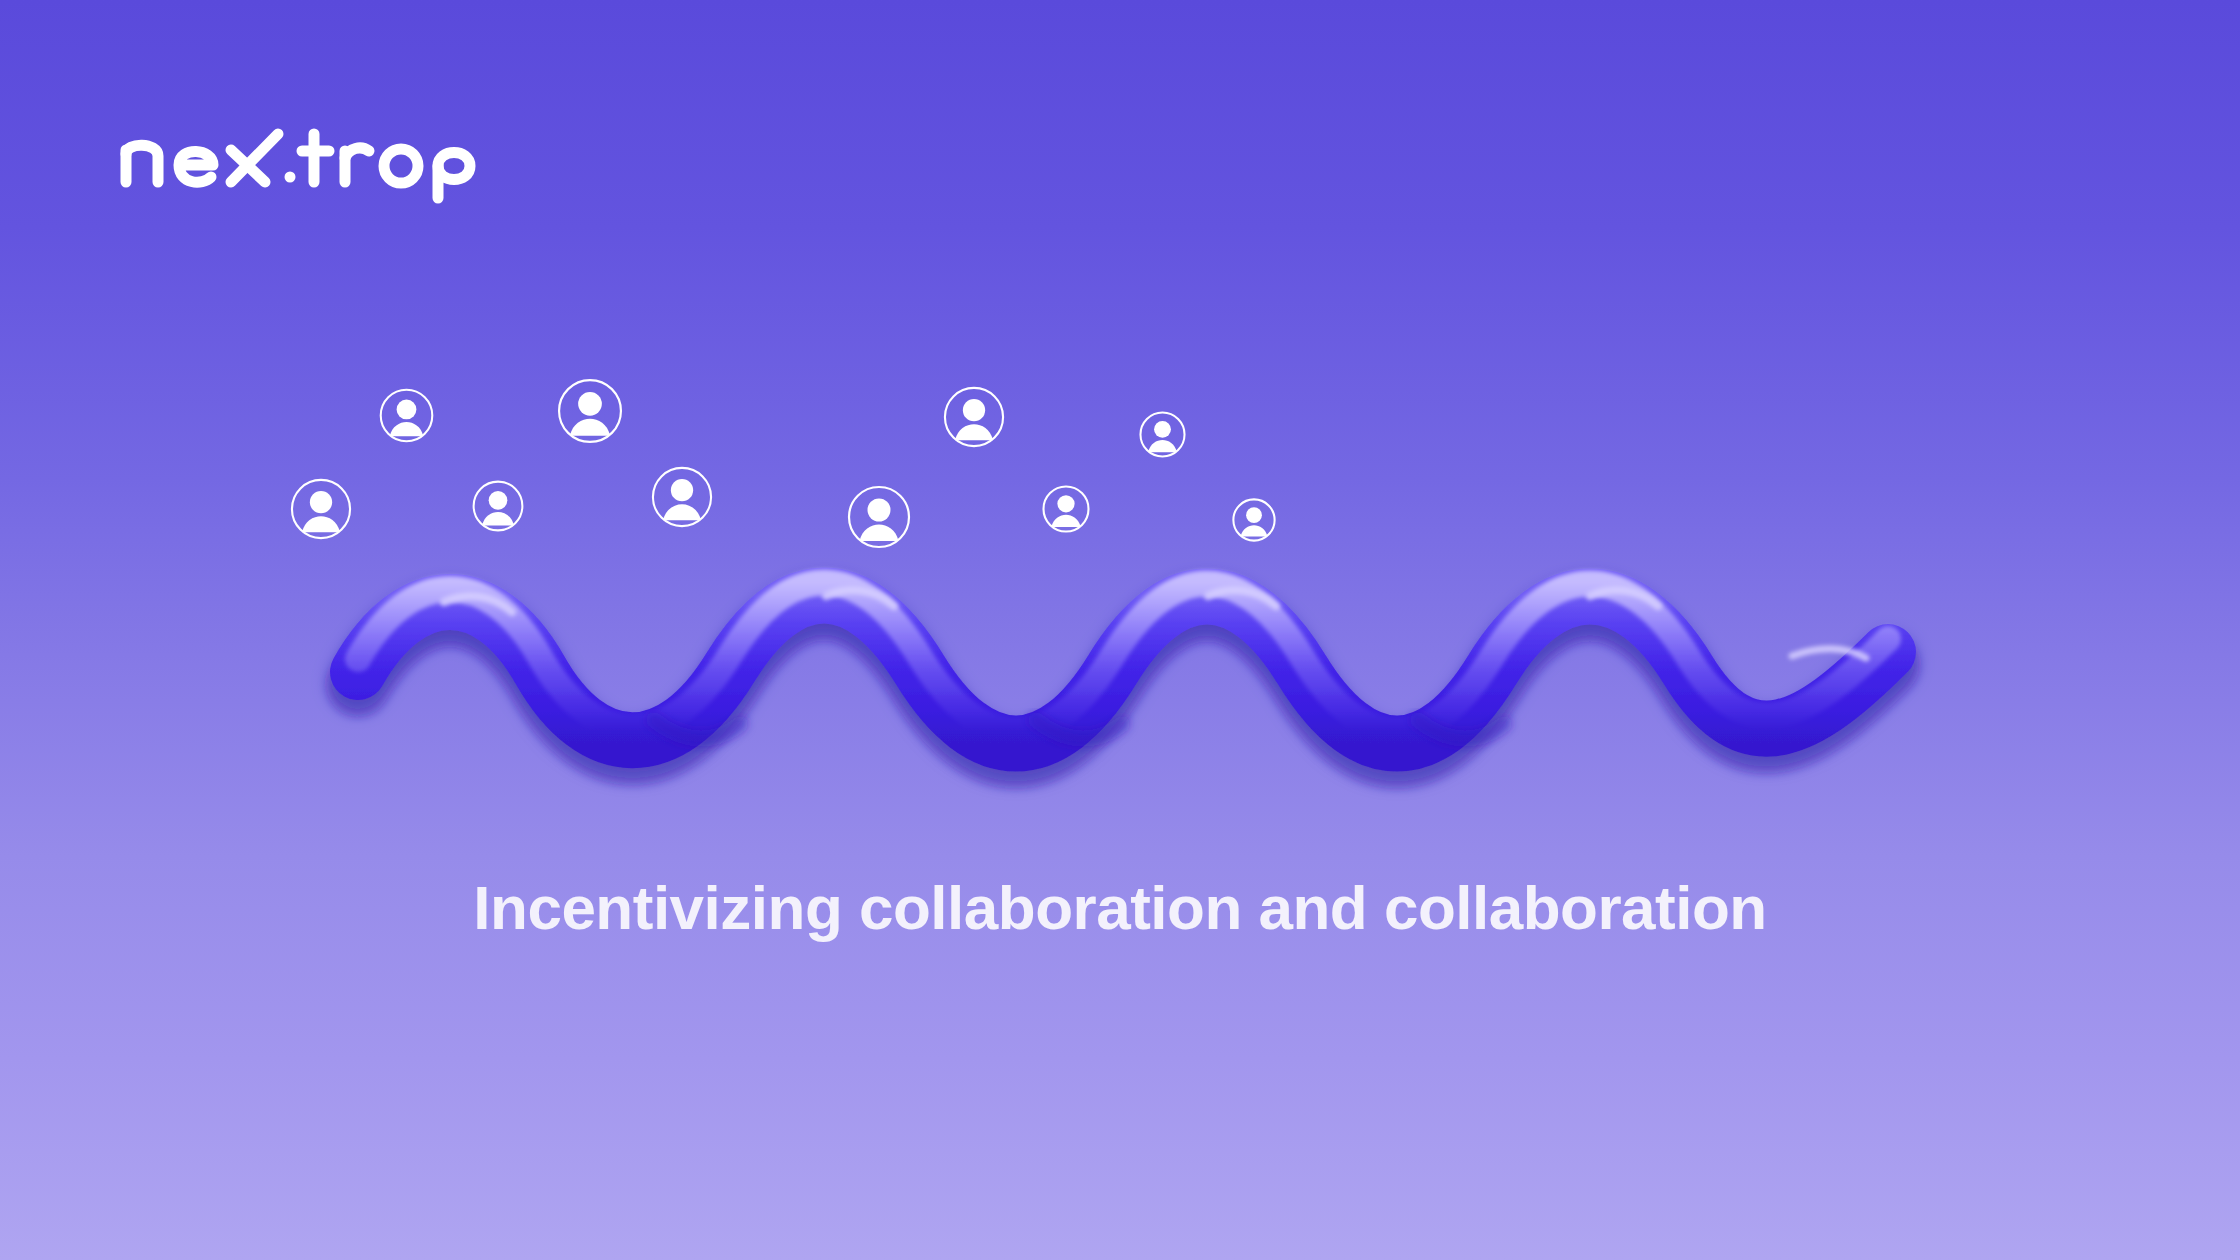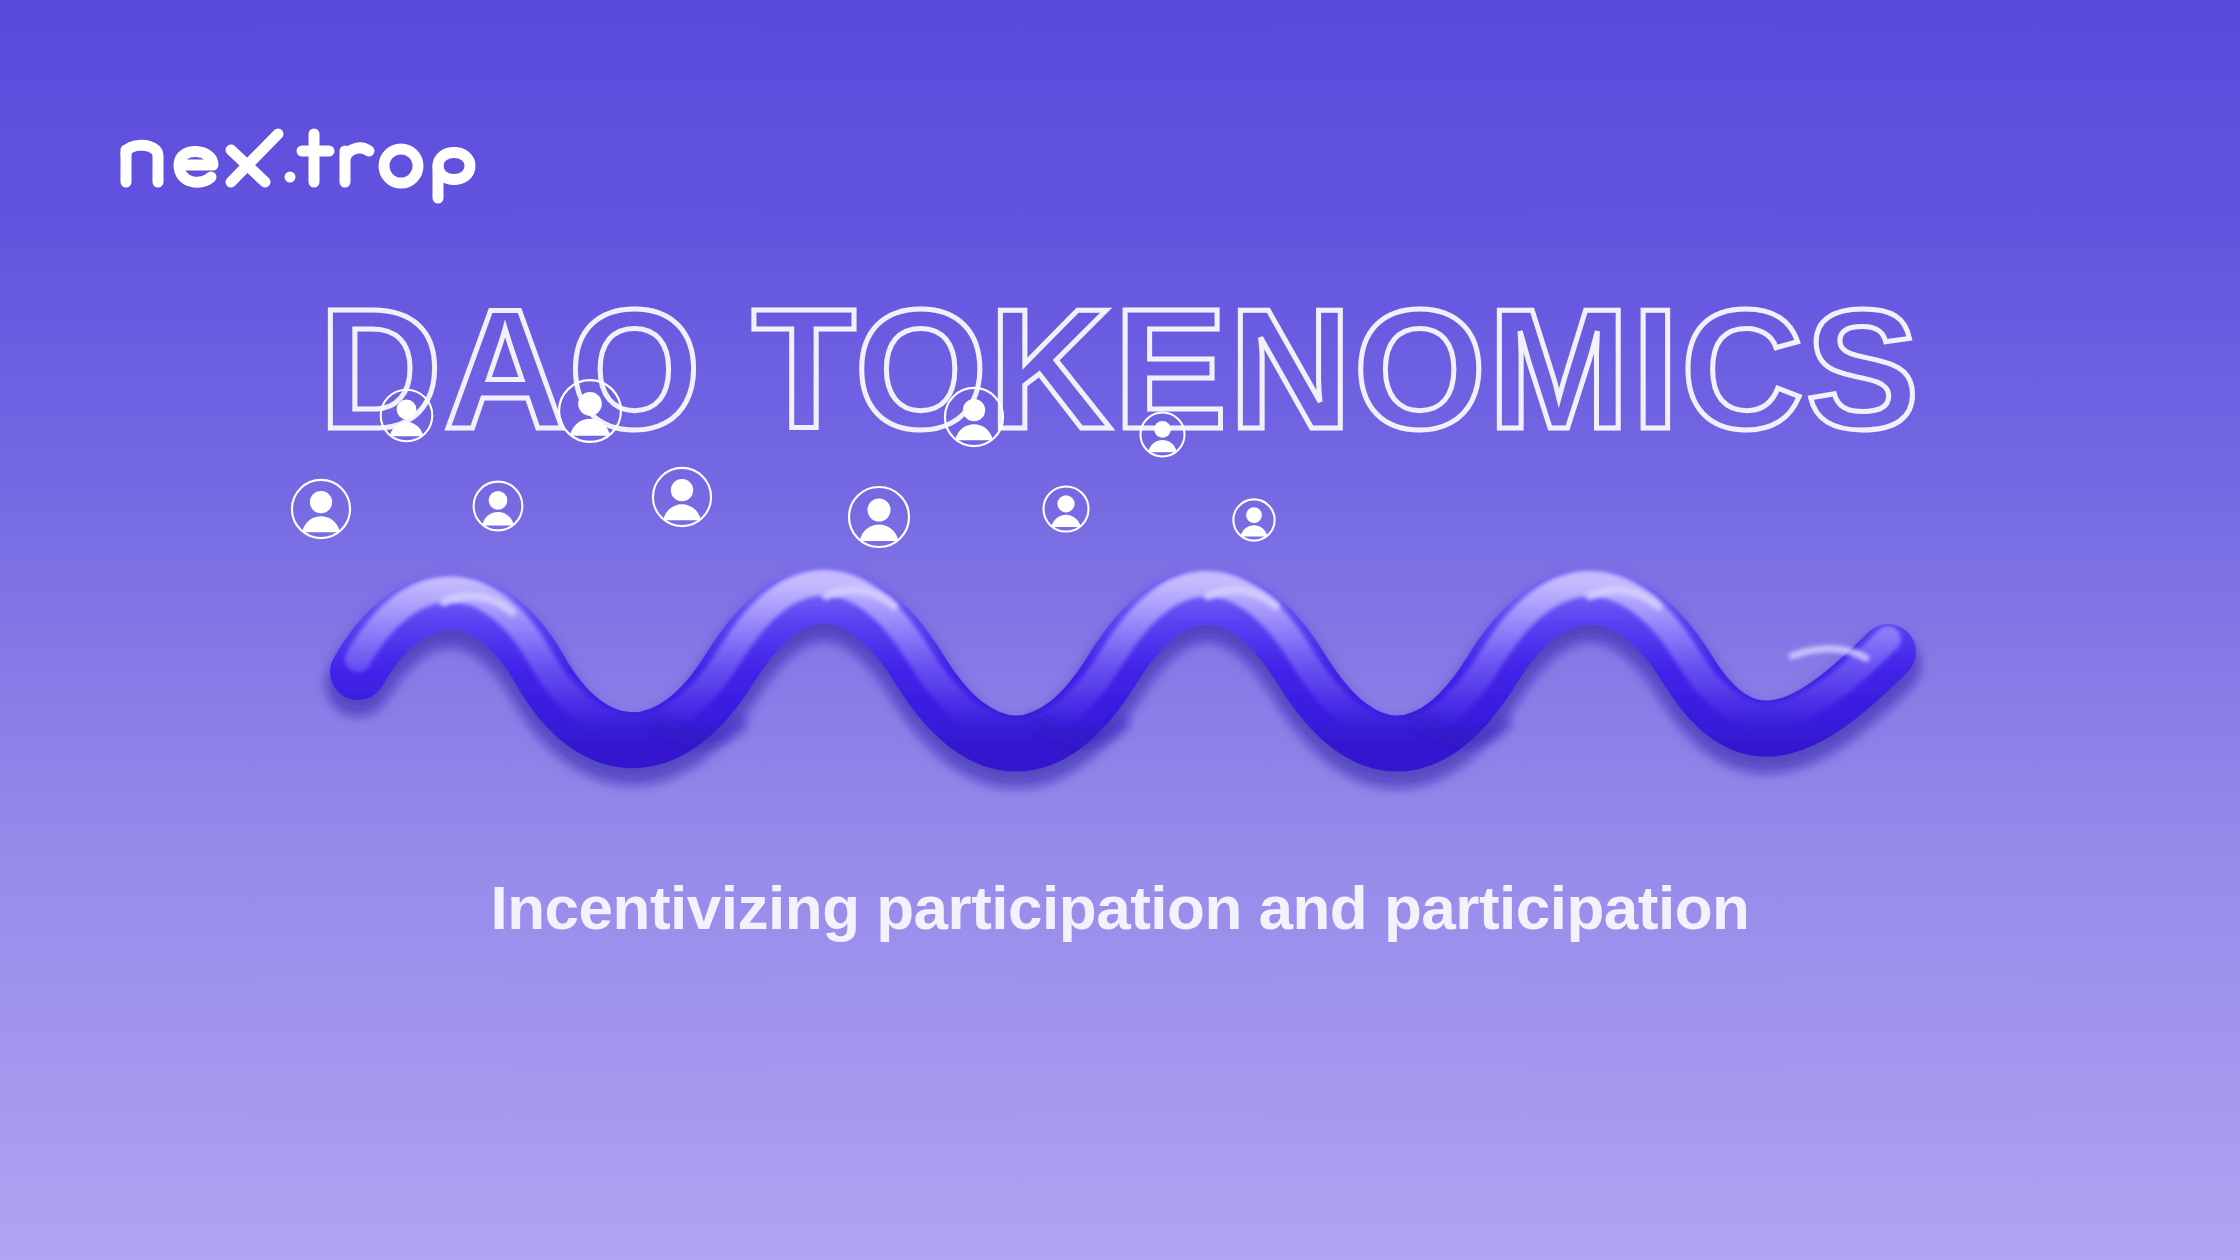--- a/index.html
+++ b/index.html
@@ -126,25 +126,20 @@
         <path d="M227 38 C231 28, 243 25, 251 31"></path>
 
         <ellipse cx="283" cy="46" rx="17" ry="17"></ellipse>
 
         <path d="M320 78 L320 46"></path>
         <path d="M320 46 C320 28, 352 28, 352 46 C352 64, 320 64, 320 46"></path>
       </g>
     </svg>
   </div>
 
-  <div class="title-wrap">
-    <svg class="title-svg" viewBox="0 0 1620 165" preserveAspectRatio="xMidYMid meet">
-      <text x="810" y="132" text-anchor="middle">DAO TOKENOMICS</text>
-    </svg>
-  </div>
 
   <div class="art">
     <svg viewBox="0 0 1570 280" xmlns="http://www.w3.org/2000/svg">
       <defs>
         <linearGradient id="tubeGrad" x1="0" y1="0" x2="0" y2="1">
           <stop offset="0%" stop-color="#6f5cf5"></stop>
           <stop offset="18%" stop-color="#5a42f2"></stop>
           <stop offset="48%" stop-color="#4325e9"></stop>
           <stop offset="78%" stop-color="#3a1ce0"></stop>
           <stop offset="100%" stop-color="#3419cf"></stop>
@@ -288,15 +283,15 @@
     <div class="avatar" style="left:1232px; top:498px; width:44px; height:44px;">
       <svg viewBox="0 0 64 64">
         <circle cx="32" cy="32" r="30" fill="none" stroke="#ffffff" stroke-width="3"></circle>
         <circle cx="32" cy="25" r="11.5" fill="#ffffff"></circle>
         <path d="M12.5 56 C15 44.5, 24 39.5, 32 39.5 C40 39.5, 49 44.5, 51.5 56 Z" fill="#ffffff"></path>
       </svg>
     </div>
 
   </div>
 
-  <div class="subtitle">Incentivizing participation and participation</div>
+  <div class="subtitle">Incentivizing collaboration and collaboration</div>
 
 </div>
 
 </body></html>

